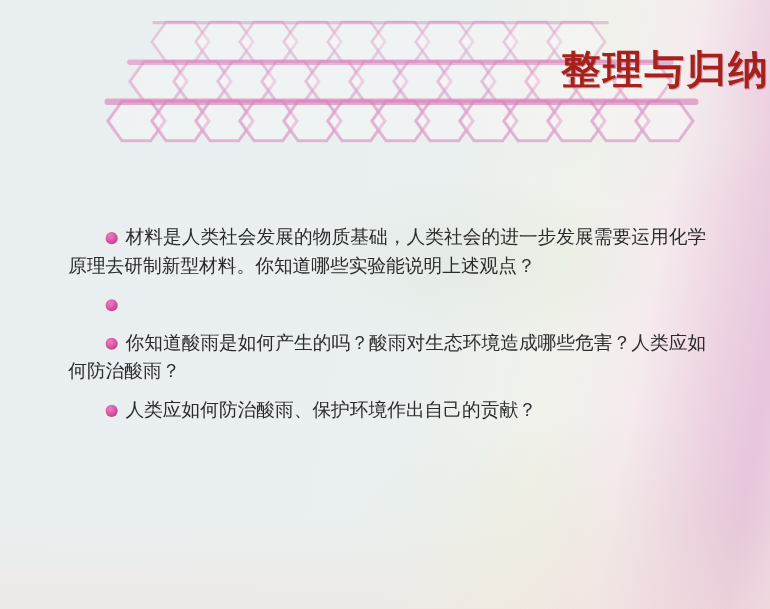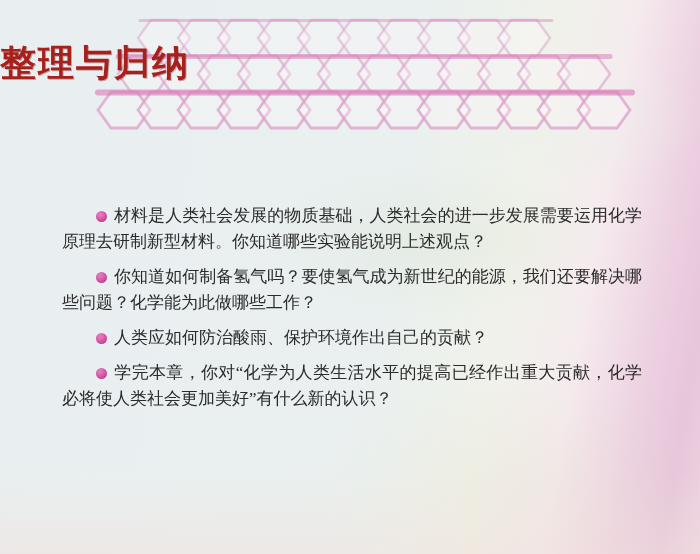--- a/index.html
+++ b/index.html
@@ -33,21 +33,21 @@
     position: absolute;
     top: 0;
     left: 0;
   }
   .title {
     position: absolute;
     top: 42px;
     left: 0;
     width: 700px;
     margin: 0;
-    text-align: left;
+    text-align: right;
     font-size: 36px;
     line-height: 42px;
     font-weight: bold;
     letter-spacing: 2px;
     color: #a6201c;
     text-shadow: 1px 1px 0 rgba(122,18,18,0.35);
   }
   .content {
     position: absolute;
     top: 203px;
@@ -118,21 +118,21 @@
         <line x1="118" x2="610" y1="56.5" y2="56.5" stroke="#d878b6" stroke-width="5" stroke-opacity="0.5" stroke-linecap="round"></line>
         <line x1="98" x2="632" y1="92.5" y2="92.5" stroke="#d878b6" stroke-width="6" stroke-opacity="0.6" stroke-linecap="round"></line>
       </svg>
     <h1 class="title" id="page-title" style="color: rgb(166, 32, 28);">整理与归纳</h1>
   </div>
 
   <div class="content" id="content-area" style="color: rgb(43, 43, 43);">
 
     <p><span class="dot" style="background: radial-gradient(circle at 38% 32%, rgb(232, 115, 187) 15%, rgb(194, 65, 143) 75%);"></span><span>材料是人类社会发展的物质基础，人类社会的进一步发展需要运用化学原理去研制新型材料。你知道哪些实验能说明上述观点？</span></p>
 
-    <p><span class="dot" style="background: radial-gradient(circle at 38% 32%, rgb(232, 115, 187) 15%, rgb(194, 65, 143) 75%);"></span><span>你知道如何制备氢气吗？要使氢气成为新世纪的能源，我们还要解决哪些问题？化学能为此做哪些工作？</span></p>
+    <p><span class="dot" style="background: radial-gradient(circle at 38% 32%, rgb(232, 115, 187) 15%, rgb(194, 65, 143) 75%);"></span></p>
 
+    <p><span class="dot" style="background: radial-gradient(circle at 38% 32%, rgb(232, 115, 187) 15%, rgb(194, 65, 143) 75%);"></span><span>你知道酸雨是如何产生的吗？酸雨对生态环境造成哪些危害？人类应如何防治酸雨？</span></p>
 
     <p><span class="dot" style="background: radial-gradient(circle at 38% 32%, rgb(232, 115, 187) 15%, rgb(194, 65, 143) 75%);"></span><span>人类应如何防治酸雨、保护环境作出自己的贡献？</span></p>
 
-    <p><span class="dot" style="background: radial-gradient(circle at 38% 32%, rgb(232, 115, 187) 15%, rgb(194, 65, 143) 75%);"></span><span>学完本章，你对“化学为人类生活水平的提高已经作出重大贡献，化学必将使人类社会更加美好”有什么新的认识？</span></p>
   </div>
 
 </div>
 
 </body></html>

